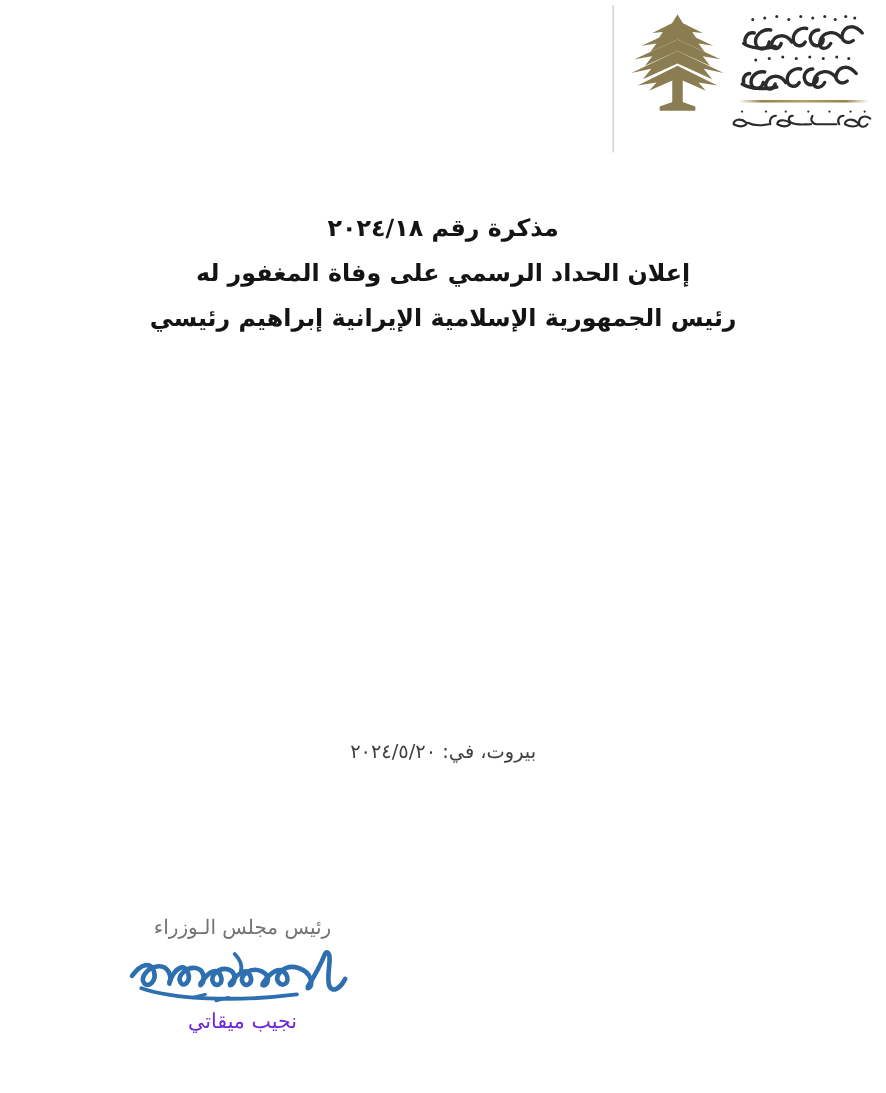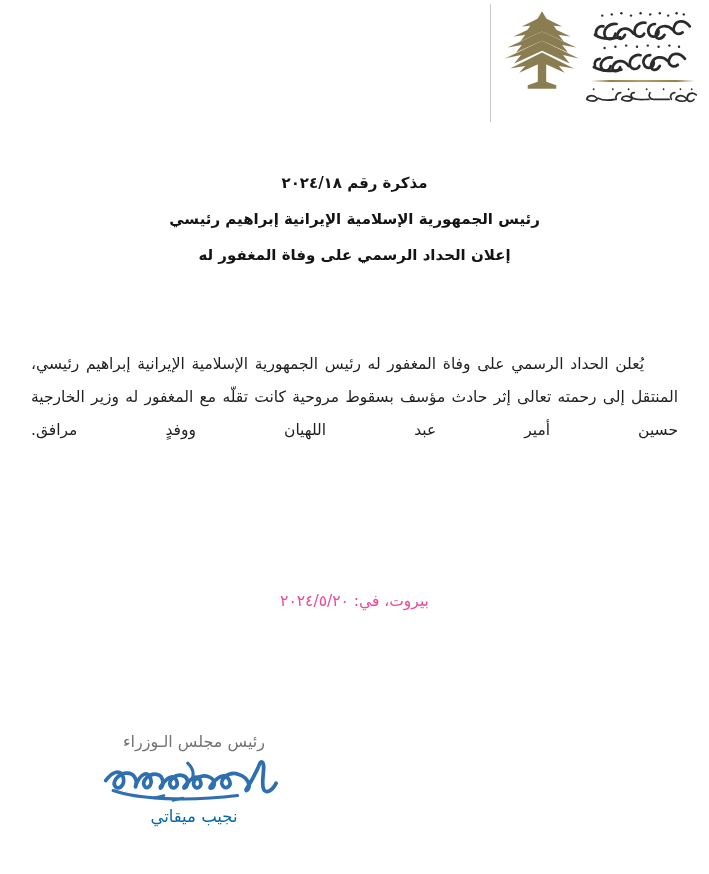--- a/index.html
+++ b/index.html
@@ -81,21 +81,21 @@
   .title-block {
     position: absolute;
     top: 165px;
     right: 0;
     left: 0;
     text-align: center;
   }
   .title-line {
     font-family: "DejaVu Sans", "Liberation Sans", sans-serif;
     font-weight: bold;
-    font-size: 15px;
+    font-size: 19px;
     line-height: 36px;
     color: #141414;
     letter-spacing: 0;
   }
 
   
   .body-block {
     position: absolute;
     top: 348px;
     right: 31px;
@@ -121,21 +121,21 @@
   
   .date-line {
     position: absolute;
     top: 590px;
     right: 0;
     left: 0;
     text-align: center;
     font-family: "DejaVu Sans", "Liberation Sans", sans-serif;
     font-size: 15.5px;
     line-height: 22px;
-    color: #ec4899;
+    color: #404040;
   }
 
   
   .signature-block {
     position: absolute;
     top: 730px;
     right: 400px;
     width: 230px;
     text-align: center;
   }
@@ -149,21 +149,21 @@
   .sig-mark {
     display: block;
     width: 200px;
     height: 56px;
     margin: -2px auto -4px auto;
   }
   .sig-name {
     font-family: "DejaVu Sans", "Liberation Sans", sans-serif;
     font-size: 16.5px;
     line-height: 26px;
-    color: #0369a1;
+    color: #6d28d9;
   }
 </style>
 </head>
 <body>
 
 <div class="page">
 
   <div class="letterhead">
 
     <div class="letterhead-divider"></div>
@@ -248,26 +248,25 @@
               <circle cx="60" cy="6" r="1.6"></circle>
             <circle cx="26" cy="6" r="1.6"></circle>
           </g>
         </svg>
       </div>
     </div>
   </div>
 
   <div class="title-block">
     <div class="title-line">مذكرة رقم ٢٠٢٤/١٨</div>
+    <div class="title-line">إعلان الحداد الرسمي على وفاة المغفور له</div>
     <div class="title-line">رئيس الجمهورية الإسلامية الإيرانية إبراهيم رئيسي</div>
-    <div class="title-line">إعلان الحداد الرسمي على وفاة المغفور له</div>
   </div>
 
   <div class="body-block">
-    <p class="para">يُعلن الحداد الرسمي على وفاة المغفور له رئيس الجمهورية الإسلامية الإيرانية إبراهيم رئيسي، المنتقل إلى رحمته تعالى إثر حادث مؤسف بسقوط مروحية كانت تقلّه مع المغفور له وزير الخارجية حسين أمير عبد اللهيان ووفدٍ مرافق.</p>
   </div>
 
   <div class="date-line">بيروت، في: ٢٠٢٤/٥/٢٠</div>
 
   <div class="signature-block">
     <div class="sig-title">رئيس مجلس الـوزراء</div>
 
     <svg class="sig-mark" viewBox="0 0 320 90">
       <g fill="none" stroke="#2e6fb0" stroke-linecap="round" stroke-linejoin="round">
         <path d="M18 46 C30 30, 42 28, 46 40 C50 52, 40 62, 34 56 C28 50, 36 36, 50 34 C64 32, 70 46, 66 56" stroke-width="6"></path>

